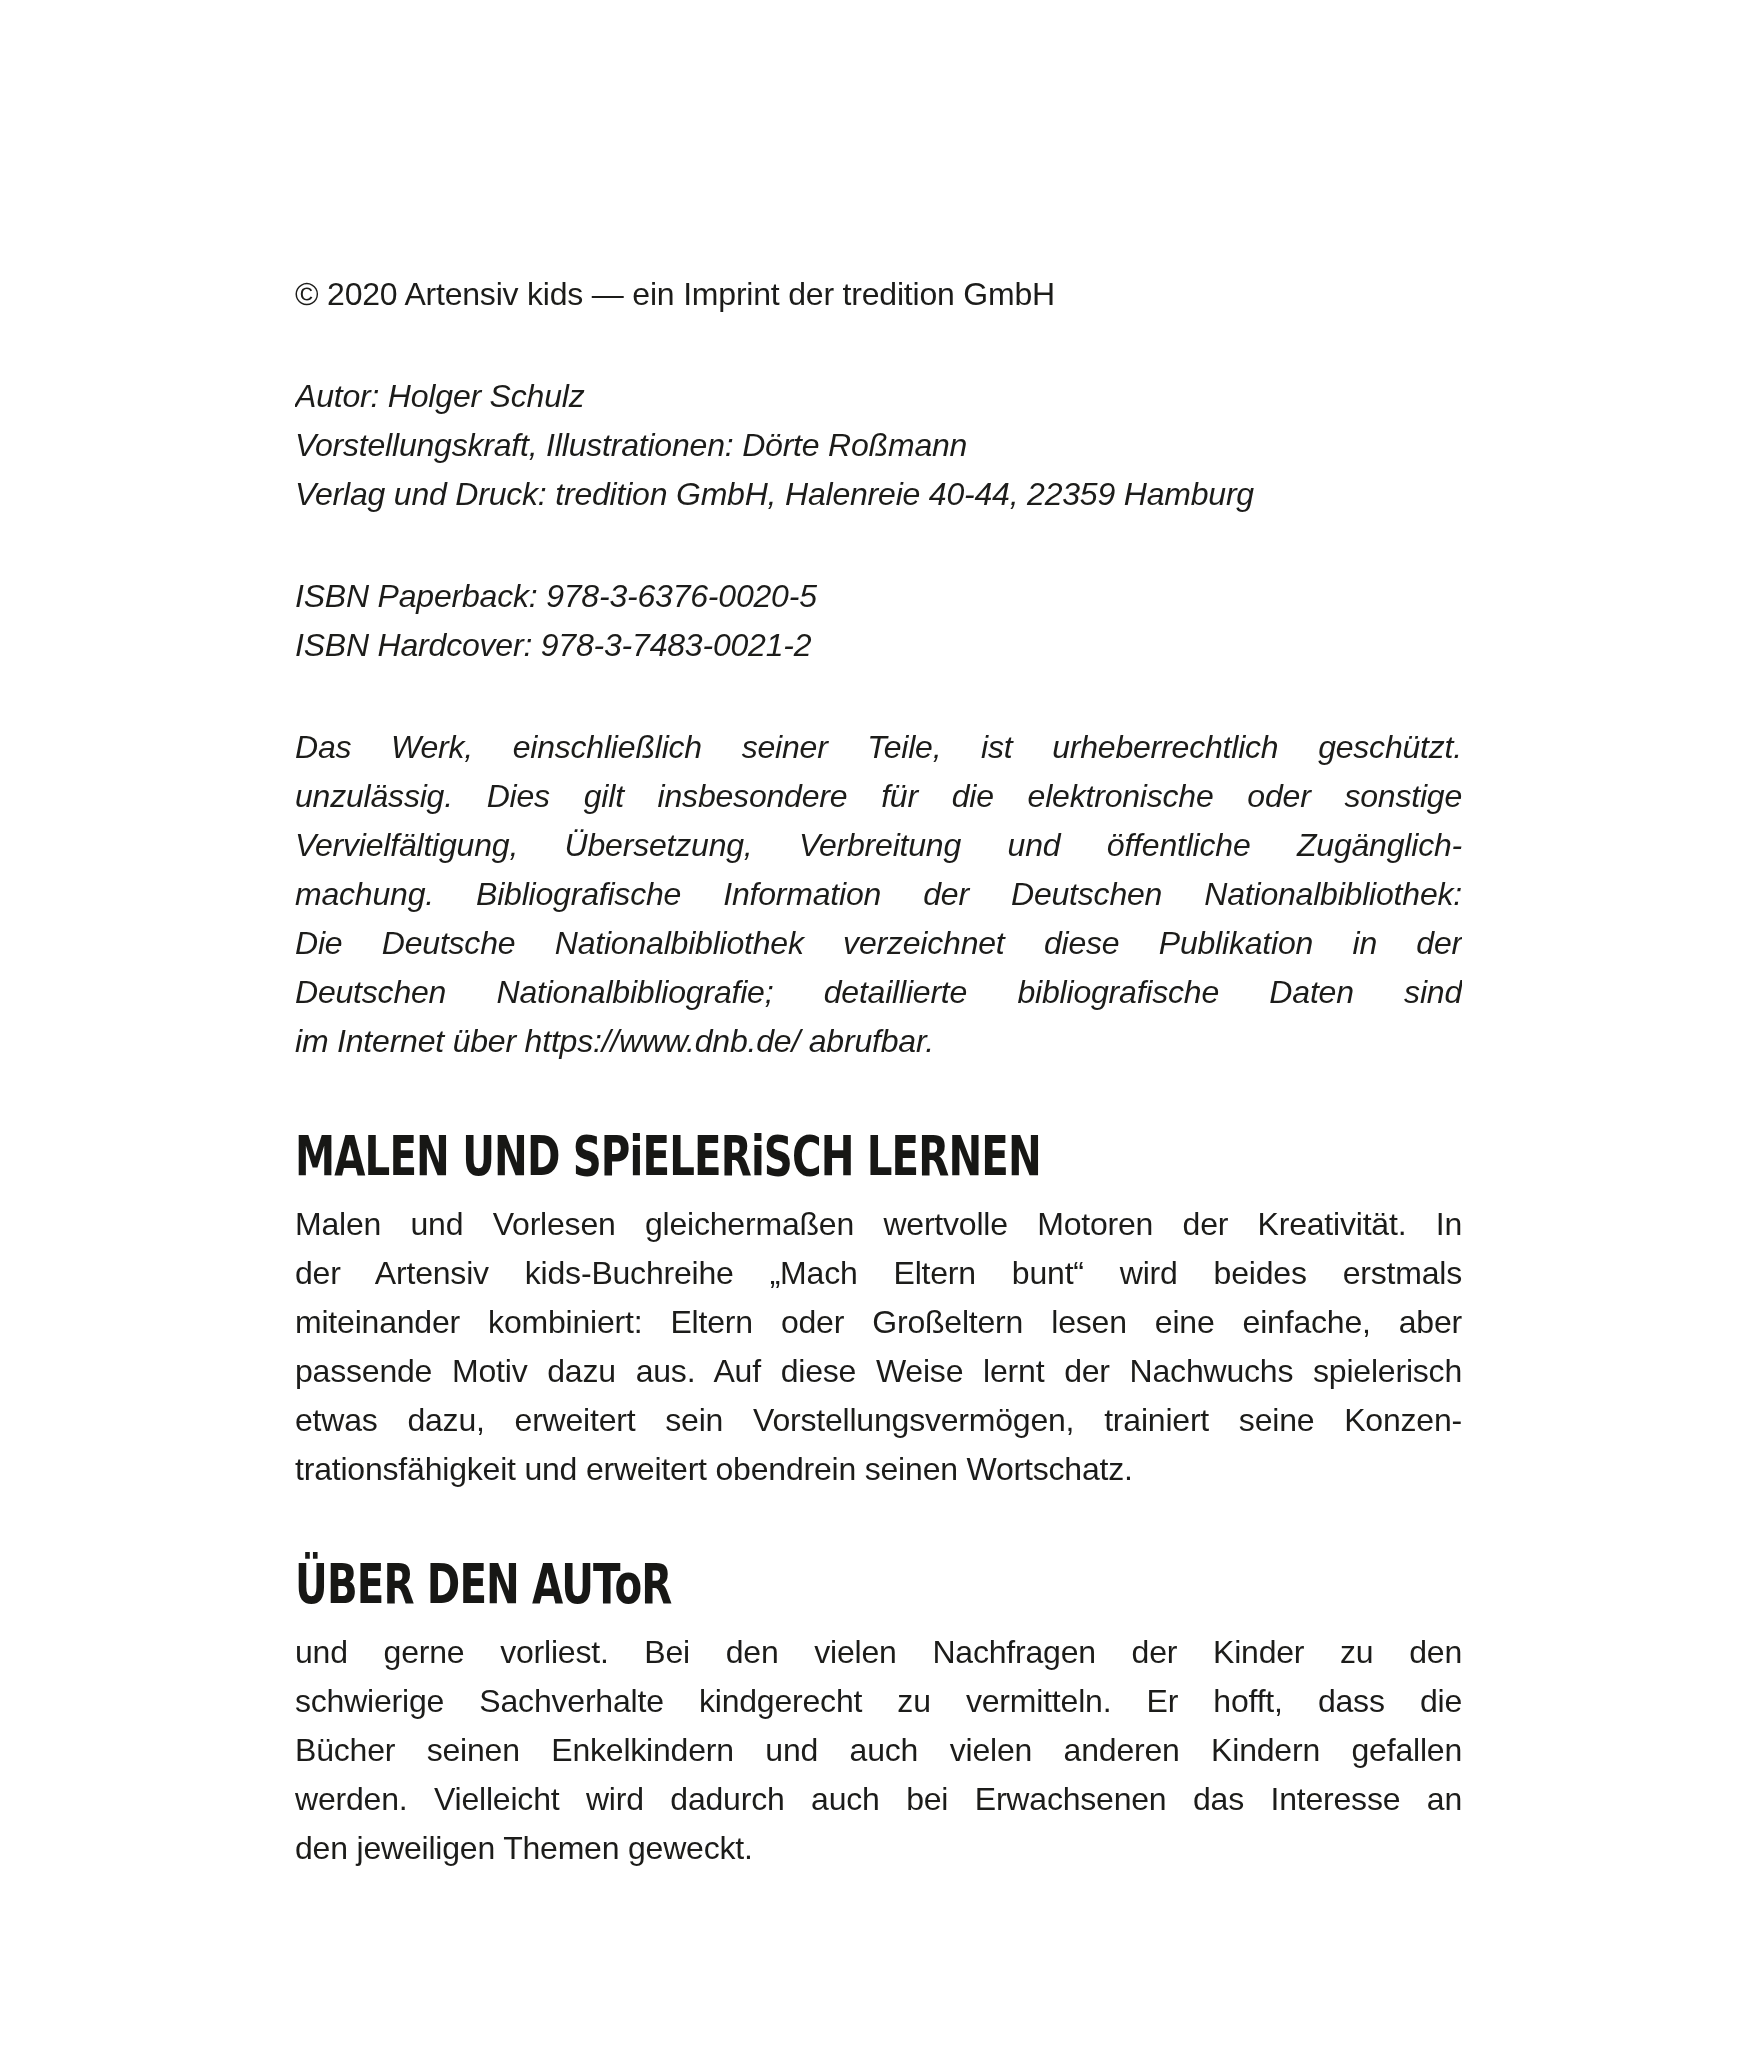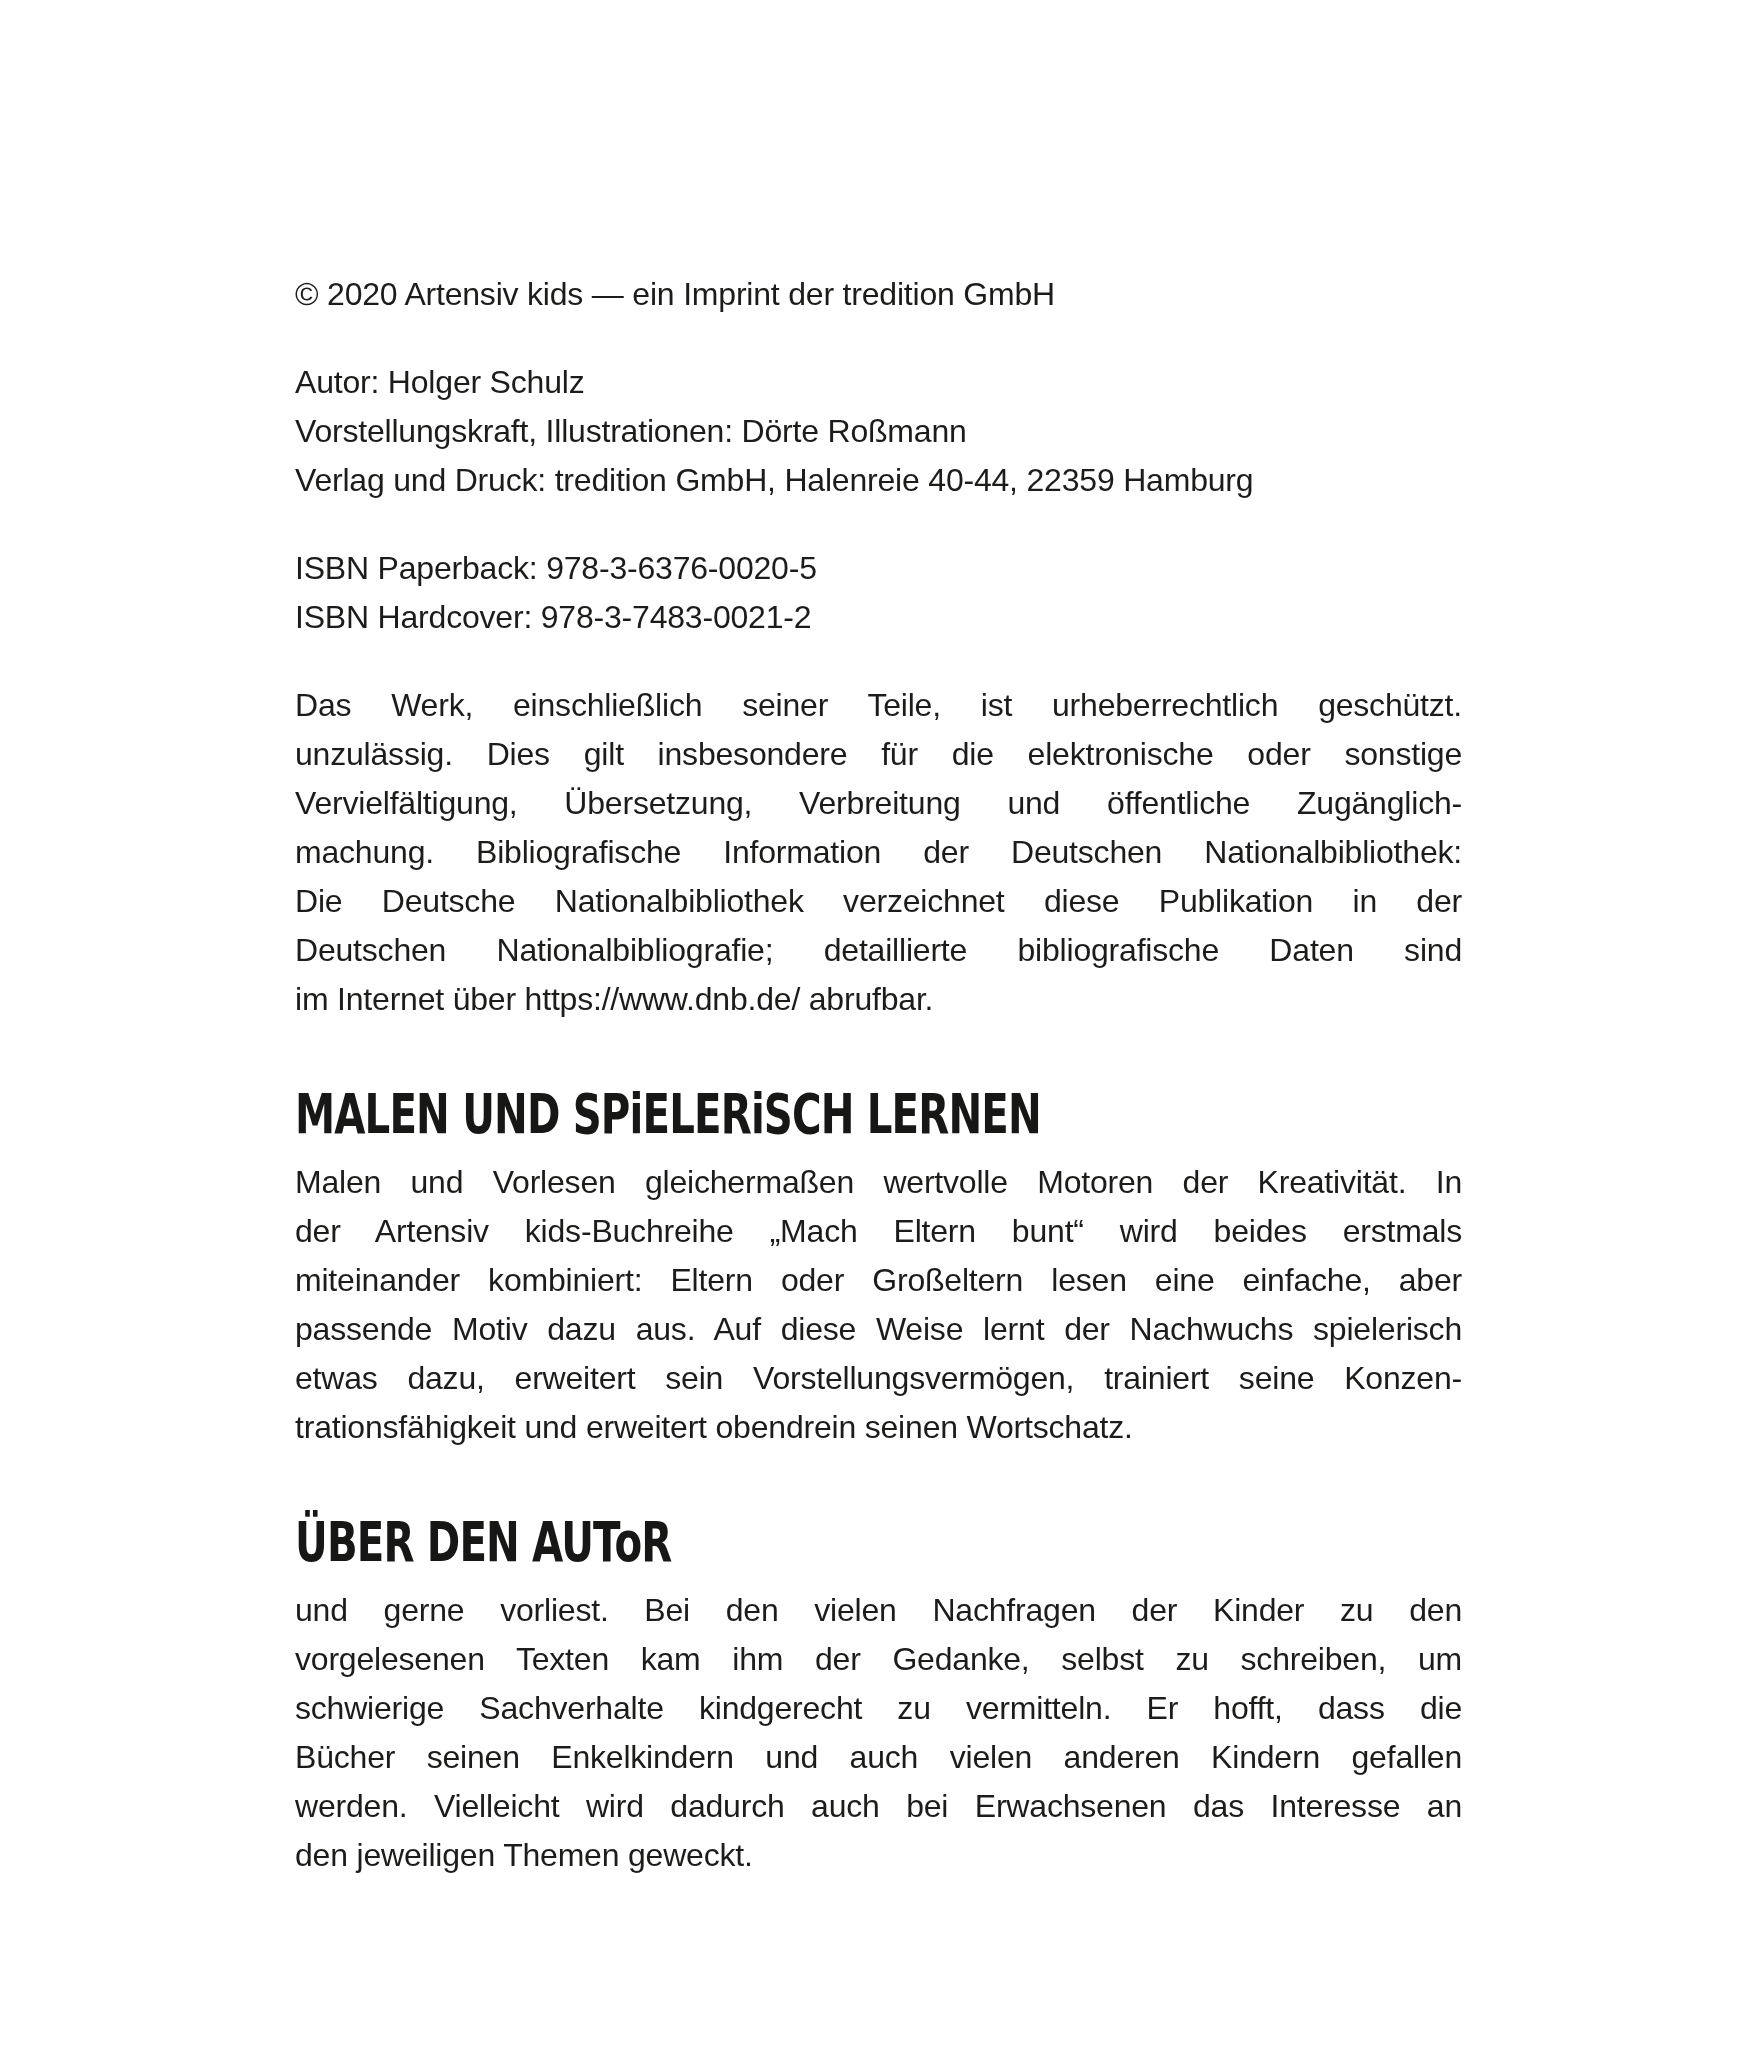--- a/index.html
+++ b/index.html
@@ -15,21 +15,21 @@
     padding: 270px 295px 0 295px;
     background: #ffffff;
     font-family: "Liberation Sans", sans-serif;
     font-size: 32px;
     line-height: 49px;
     letter-spacing: -0.2px;
     color: #1c1c1a;
     overflow: hidden;
   }
   .block { margin: 0; }
-  .gap { margin-top: 39px; }
+  .gap { margin-top: 53px; font-style: italic; }
   .line {
     height: 49px;
     overflow: hidden;
   }
   .jline {
     text-align: justify;
     text-align-last: justify;
   }
   .jline.last {
     text-align-last: left;
@@ -83,21 +83,20 @@
       <div class="line jline">miteinander kombiniert: Eltern oder Großeltern lesen eine einfache, aber</div>
       <div class="line jline">passende Motiv dazu aus. Auf diese Weise lernt der Nachwuchs spielerisch</div>
       <div class="line jline">etwas dazu, erweitert sein Vorstellungsvermögen, trainiert seine Konzen-</div>
       <div class="line jline last">trationsfähigkeit und erweitert obendrein seinen Wortschatz.</div>
     </div>
 
   <h2 class="heading">ÜBER DEN AUToR</h2>
 
   <div class="block">
       <div class="line jline">und gerne vorliest. Bei den vielen Nachfragen der Kinder zu den</div>
-      <div class="line jline">vorgelesenen Texten kam ihm der Gedanke, selbst zu schreiben, um</div>
       <div class="line jline">schwierige Sachverhalte kindgerecht zu vermitteln. Er hofft, dass die</div>
       <div class="line jline">Bücher seinen Enkelkindern und auch vielen anderen Kindern gefallen</div>
       <div class="line jline">werden. Vielleicht wird dadurch auch bei Erwachsenen das Interesse an</div>
       <div class="line jline last">den jeweiligen Themen geweckt.</div>
     </div>
 
 </div>
 
 
 </body></html>

